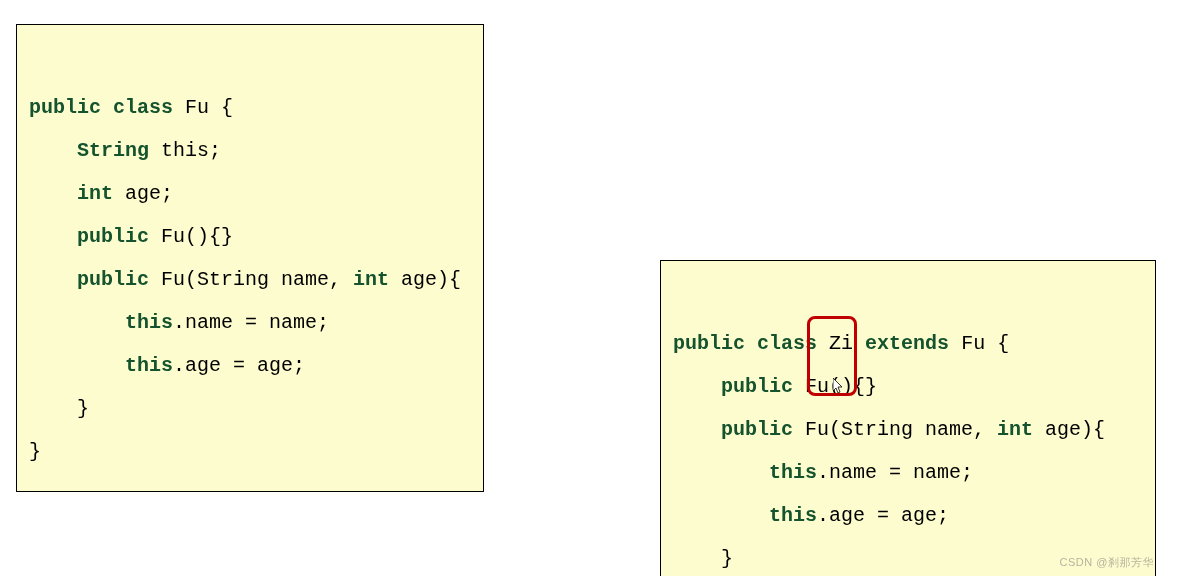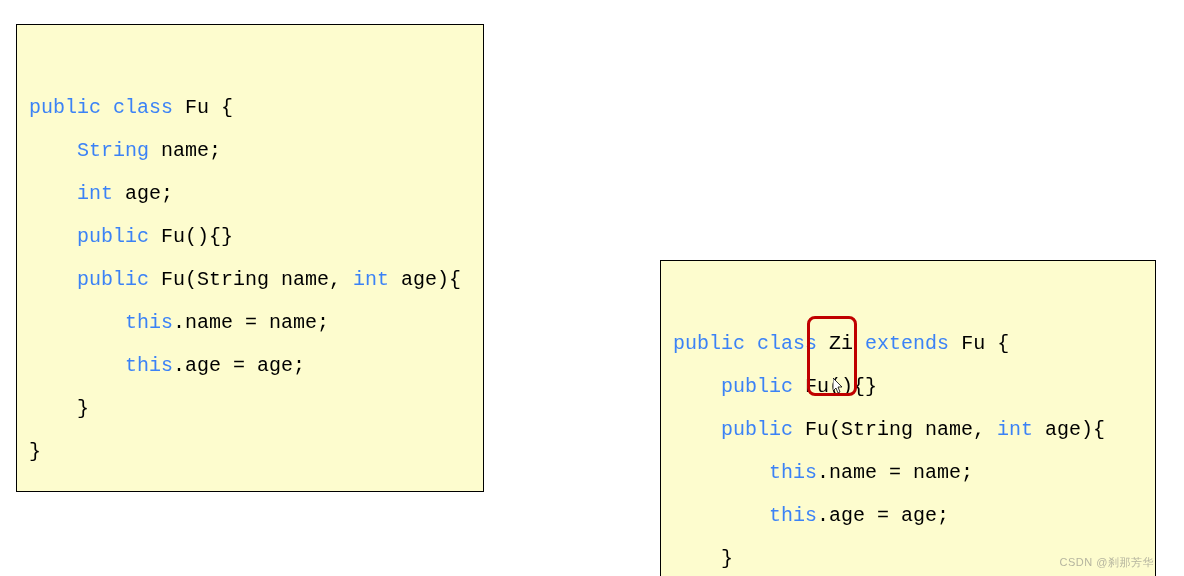--- a/index.html
+++ b/index.html
@@ -24,21 +24,21 @@
     .box-left {
       left: 16px;
       top: 24px;
       width: 468px;
     }
     .box-right {
       left: 660px;
       top: 260px;
       width: 496px;
     }
-    .kw { color: #3b82f6; font-weight: 400; }
+    .kw { color: #14532d; font-weight: 700; }
     .highlight-box {
       position: absolute;
       border: 3px solid #c00000;
       border-radius: 8px;
       pointer-events: none;
     }
     .hl1 {
       left: 807px;
       top: 316px;
       width: 50px;
@@ -60,21 +60,21 @@
       font-size: 11px;
       color: rgba(120,120,120,0.55);
       letter-spacing: 0.5px;
     }
   </style>
 </head>
 <body>
 
 <div class="code-box box-left">
 <span class="kw">public</span> <span class="kw">class</span> <span>Fu</span><span> {</span>
-<span>    </span><span class="kw">String </span><span>name;</span>
+<span>    </span><span class="kw">String </span><span>this;</span>
 <span>    </span><span class="kw">int </span><span>age;</span>
 <span>    </span><span class="kw">public</span><span> Fu(){}</span>
 <span>    </span><span class="kw">public</span><span> Fu(String name, </span><span class="kw">int</span><span> age){</span>
 <span>        </span><span class="kw">this</span><span>.name = name;</span>
 <span>        </span><span class="kw">this</span><span>.age = age;</span>
 <span>    </span><span>}</span>
 <span>}</span></div>
 
 <div class="code-box box-right">
 <span class="kw">public</span> <span class="kw">class</span> <span>Zi</span> <span class="kw">extends</span> <span>Fu</span><span> {</span>

